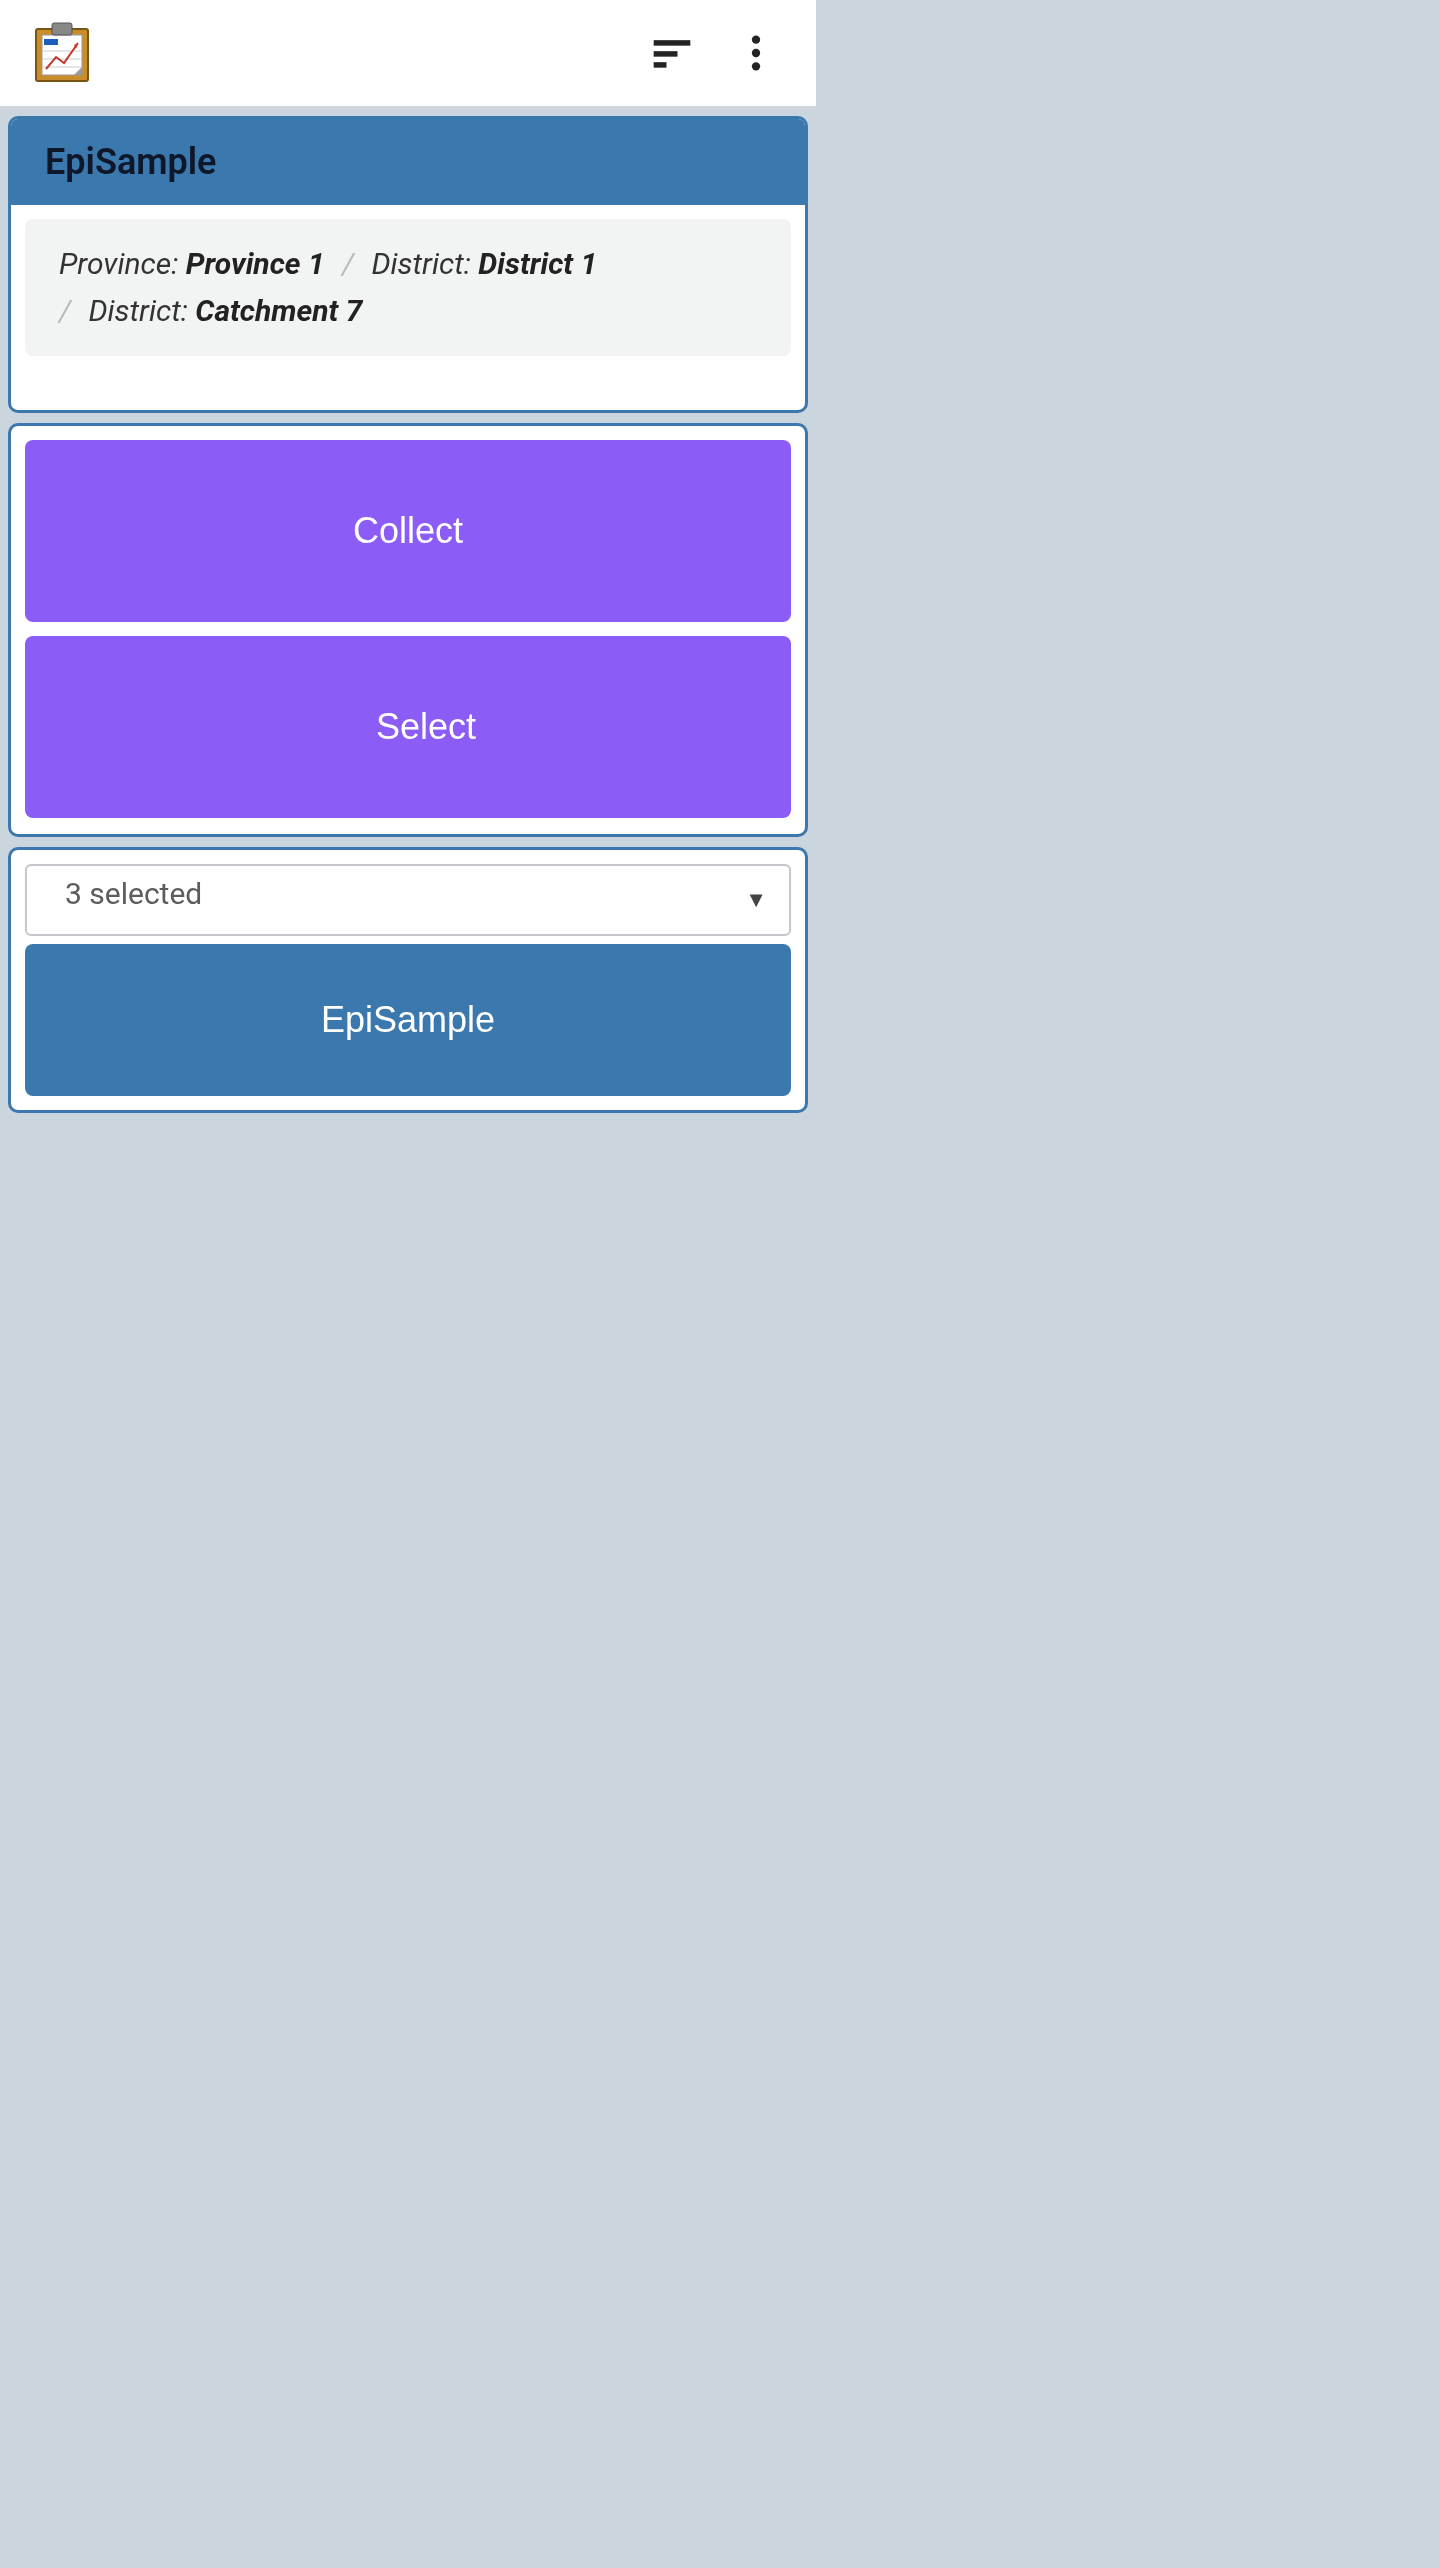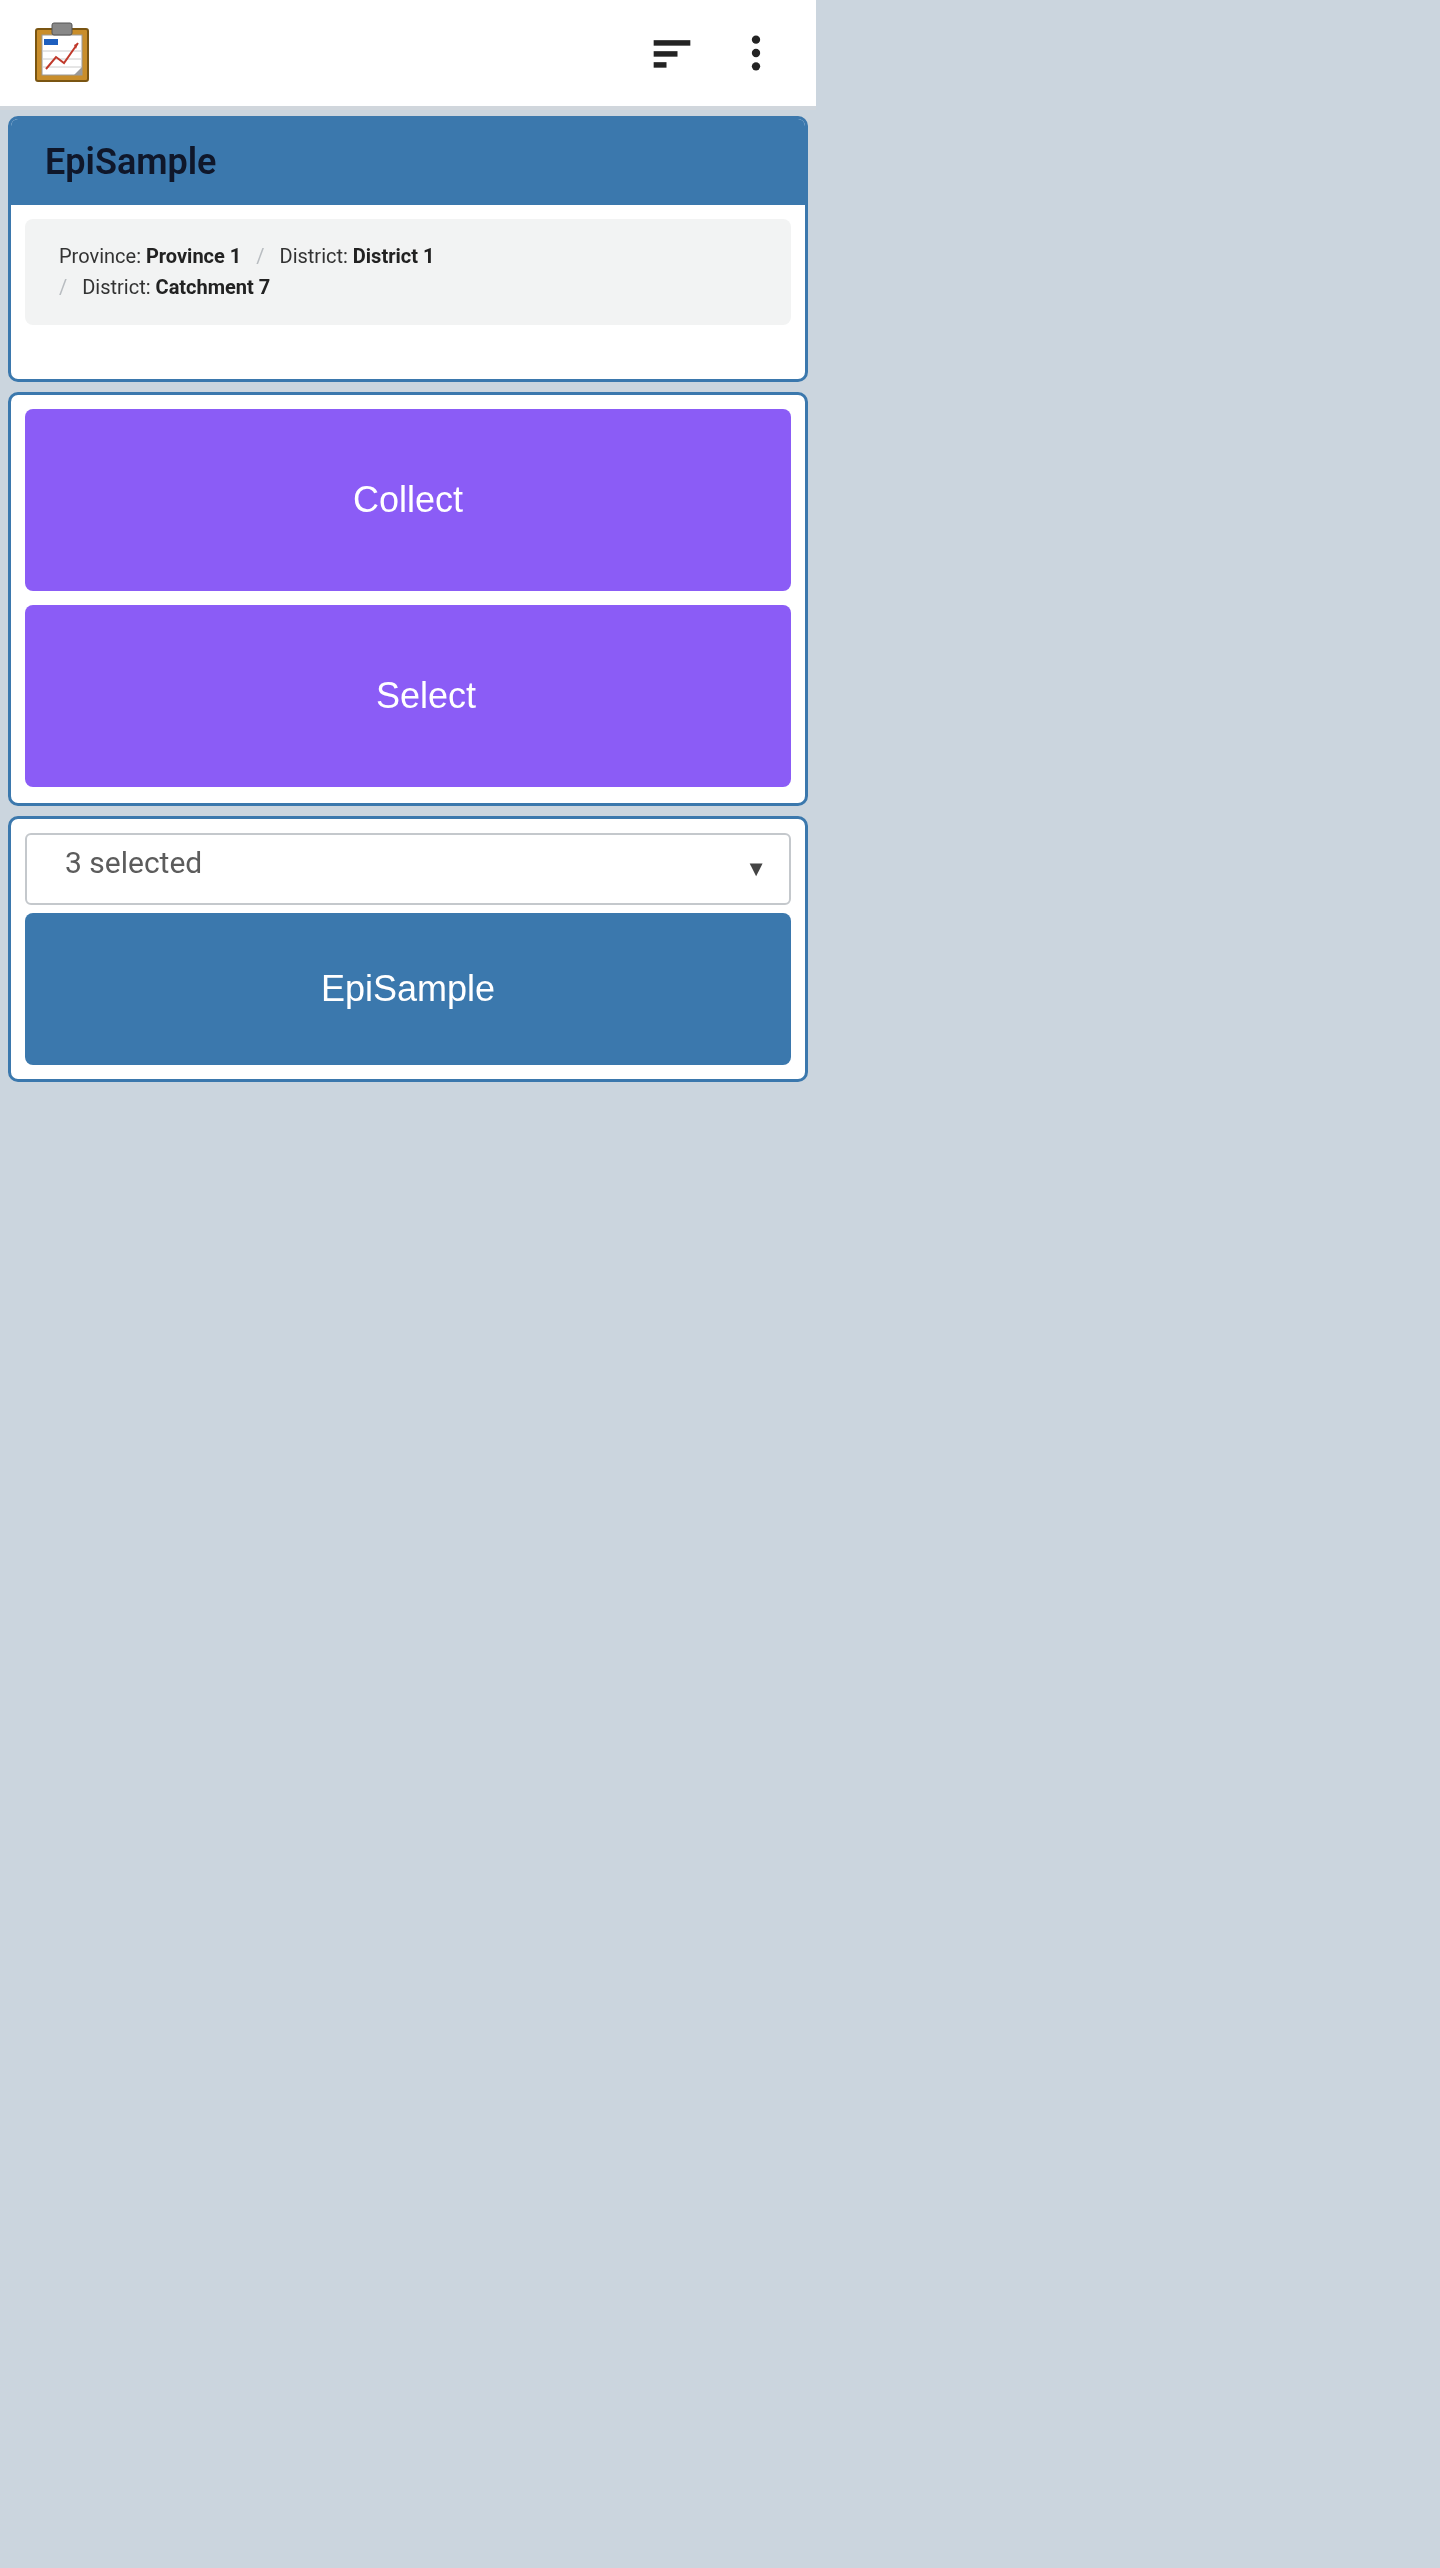--- a/index.html
+++ b/index.html
@@ -50,23 +50,24 @@
     font-size: 36px;
     font-weight: 600;
   }
   .breadcrumb-wrap {
     padding: 14px;
   }
   .breadcrumb {
     background: #f2f3f3;
     border-radius: 8px;
     padding: 22px 34px 22px 34px;
-    font-size: 20px;
+    font-size: 30px;
     line-height: 1.55;
     color: #333;
+    font-style: italic;
   }
   .breadcrumb .lbl { color: #333; }
   .breadcrumb .val { font-weight: 700; color: #222; }
   .breadcrumb .sep { color: #b8bcc0; padding: 0 10px; }
   .card1-bottom-pad { height: 40px; }
 
   
   .btn-card-inner { padding: 14px; }
   .big-btn {
     background: #8b5cf6;

